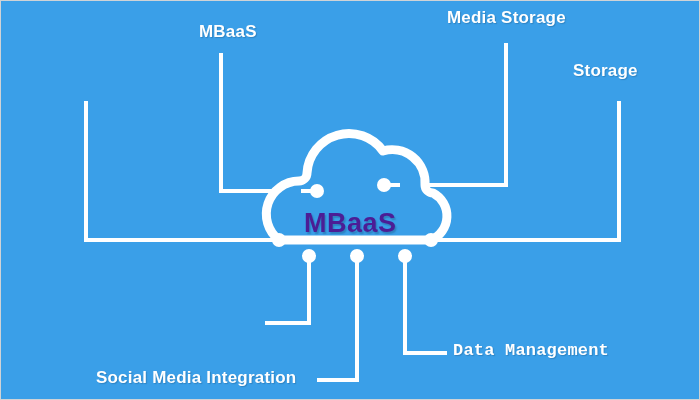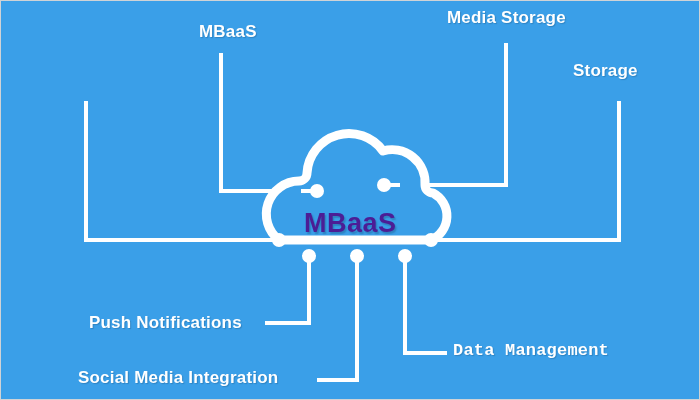--- a/index.html
+++ b/index.html
@@ -49,21 +49,21 @@
     white-space: nowrap;
     text-shadow: 1.5px 1.5px 1.5px rgba(20,70,110,0.33);
     line-height: 1;
   }
   
   #label-infrastructure { left: 14px;  top: 61px; }
   #label-apis           { left: 198px; top: 22px; }
   #label-file-storage   { left: 446px; top: 8px; }
   #label-database       { left: 572px; top: 61px; }
   #label-push           { left: 88px;  top: 313px; }
-  #label-social         { left: 77px;  top: 368px; }
+  #label-social         { left: 95px;  top: 368px; }
   #label-data-mgmt      { left: 452px; top: 341px; font-family: Liberation Mono, monospace; }
   #label-mbaas          { left: 303px; top: 209px; }
 </style>
 </head>
 <body>
 
 <div id="canvas">
 
   <svg id="diagram-svg" viewBox="0 0 700 400">
     <defs>
@@ -119,21 +119,20 @@
     </g>
   </svg>
 
 
   <div class="node-label" id="label-apis">MBaaS</div>
 
   <div class="node-label" id="label-file-storage">Media Storage</div>
 
   <div class="node-label" id="label-database">Storage</div>
 
-  <div class="node-label" id="label-push">Push Notifications</div>
 
   <div class="node-label" id="label-social">Social Media Integration</div>
 
   <div class="node-label" id="label-data-mgmt">Data Management</div>
 
   <div class="center-label" id="label-mbaas">MBaaS</div>
 
 </div>
 
 </body></html>

